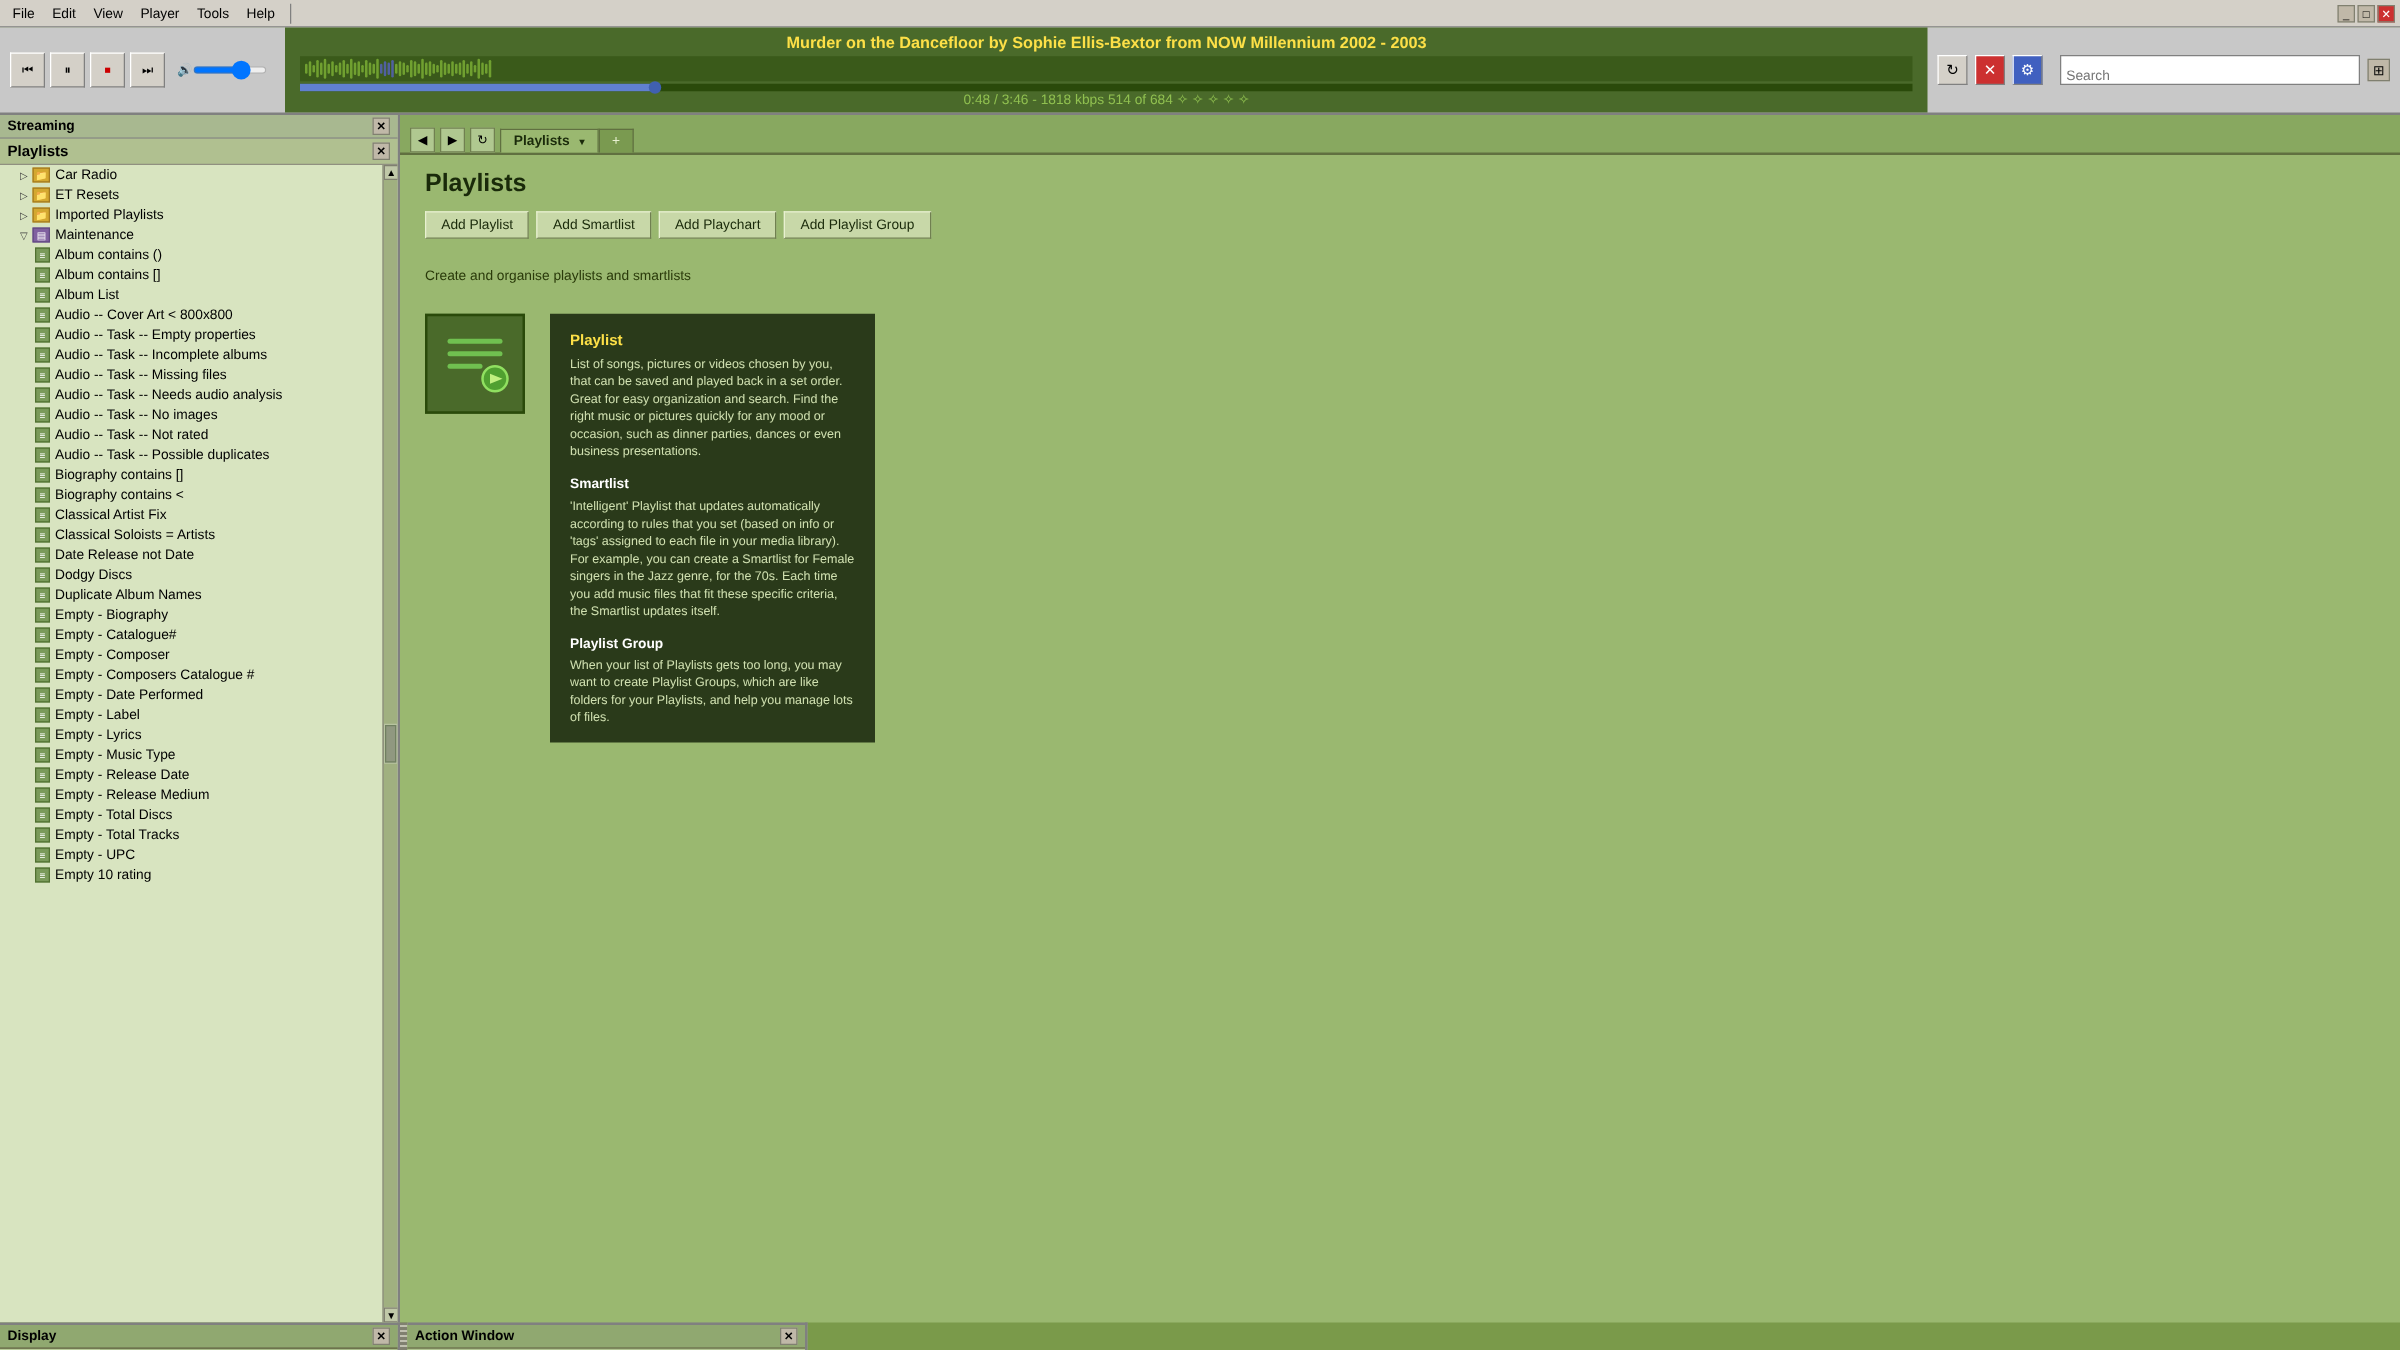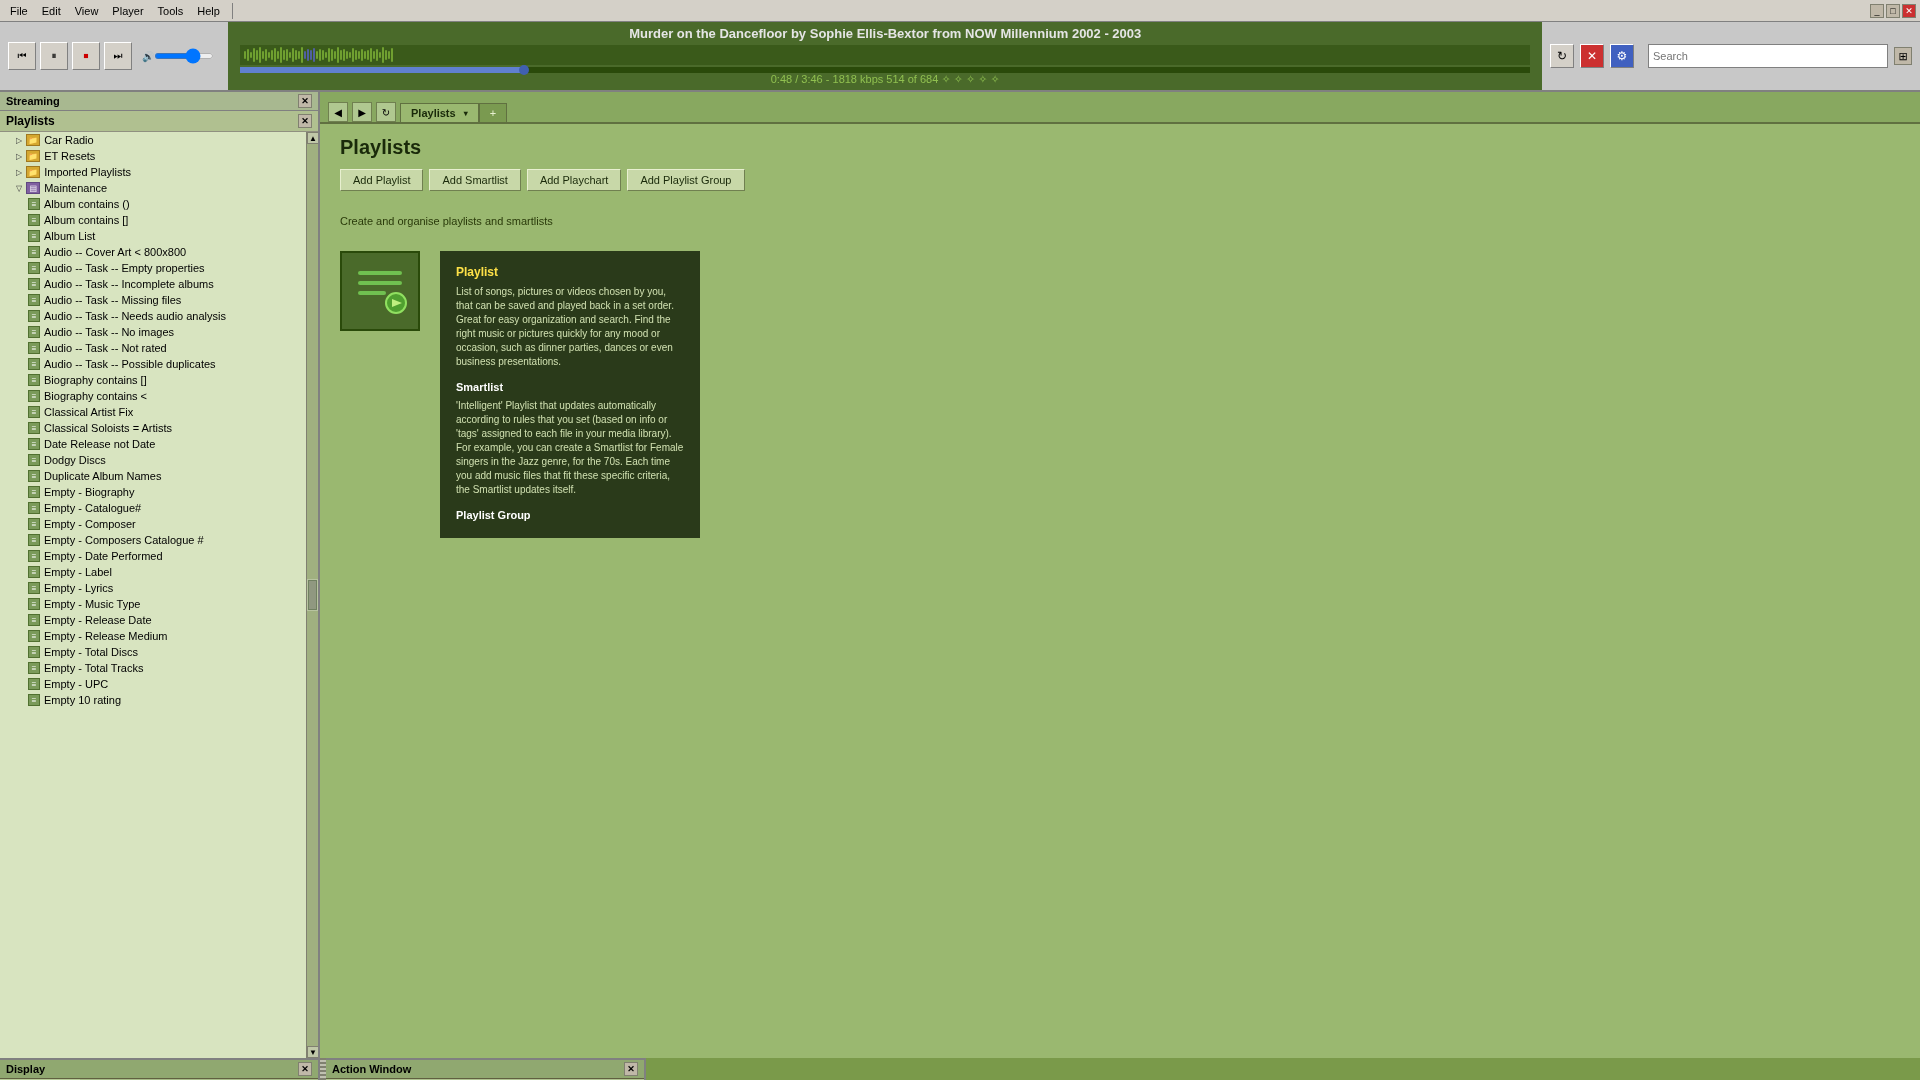--- a/index.html
+++ b/index.html
@@ -69,21 +69,21 @@
       background: #4a6a2a;
       flex: 1;
       display: flex;
       flex-direction: column;
       align-items: center;
       justify-content: center;
       padding: 4px 12px;
       min-width: 0;
     }
     #track-title {
-      color: #e5e5e5;
+      color: #fde047;
       font-size: 13px;
       font-weight: bold;
       text-align: center;
     }
     #track-info {
       color: #90c050;
       font-size: 11px;
       text-align: center;
     }
     #progress-area {
@@ -134,21 +134,21 @@
 
     
     #right-controls {
       display: flex;
       align-items: center;
       padding: 4px 8px;
       gap: 6px;
     }
     #search-box {
       display: flex;
-      align-items: center;
+      align-items: flex-end;
       background: white;
       border: 1px solid #808080;
       width: 240px;
       height: 24px;
       padding: 0 4px;
     }
     #search-box input {
       border: none;
       outline: none;
       flex: 1;
@@ -844,20 +844,21 @@
           </svg>
         </div>
 
         <div id="info-card">
           <div id="info-main">
             <h3>Playlist</h3>
             <p>List of songs, pictures or videos chosen by you, that can be saved and played back in a set order. Great for easy organization and search. Find the right music or pictures quickly for any mood or occasion, such as dinner parties, dances or even business presentations.</p>
             <h4>Smartlist</h4>
             <p>'Intelligent' Playlist that updates automatically according to rules that you set (based on info or 'tags' assigned to each file in your media library). For example, you can create a Smartlist for Female singers in the Jazz genre, for the 70s. Each time you add music files that fit these specific criteria, the Smartlist updates itself.</p>
             <h4>Playlist Group</h4>
+            <p>When your list of Playlists gets too long, you may want to create Playlist Groups, which are like folders for your Playlists, and help you manage lots of files.</p>
           </div>
         </div>
       </div>
     </div>
   </div>
 </div>
 
 <div id="bottom-area" style="display:flex; height:190px;">
 
   <div id="display-panel">

